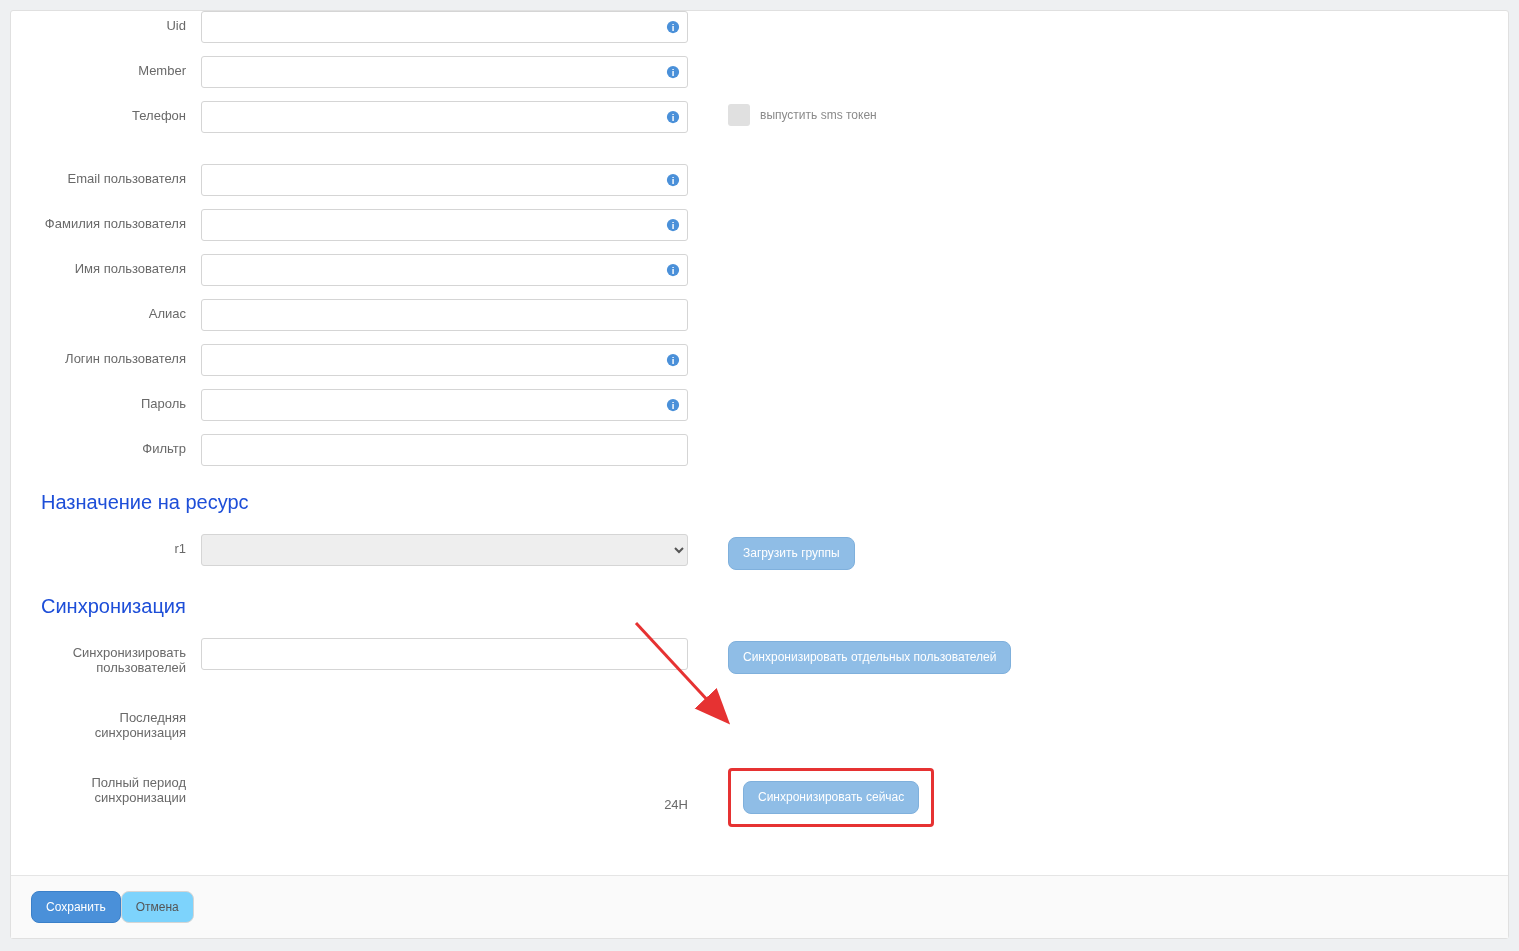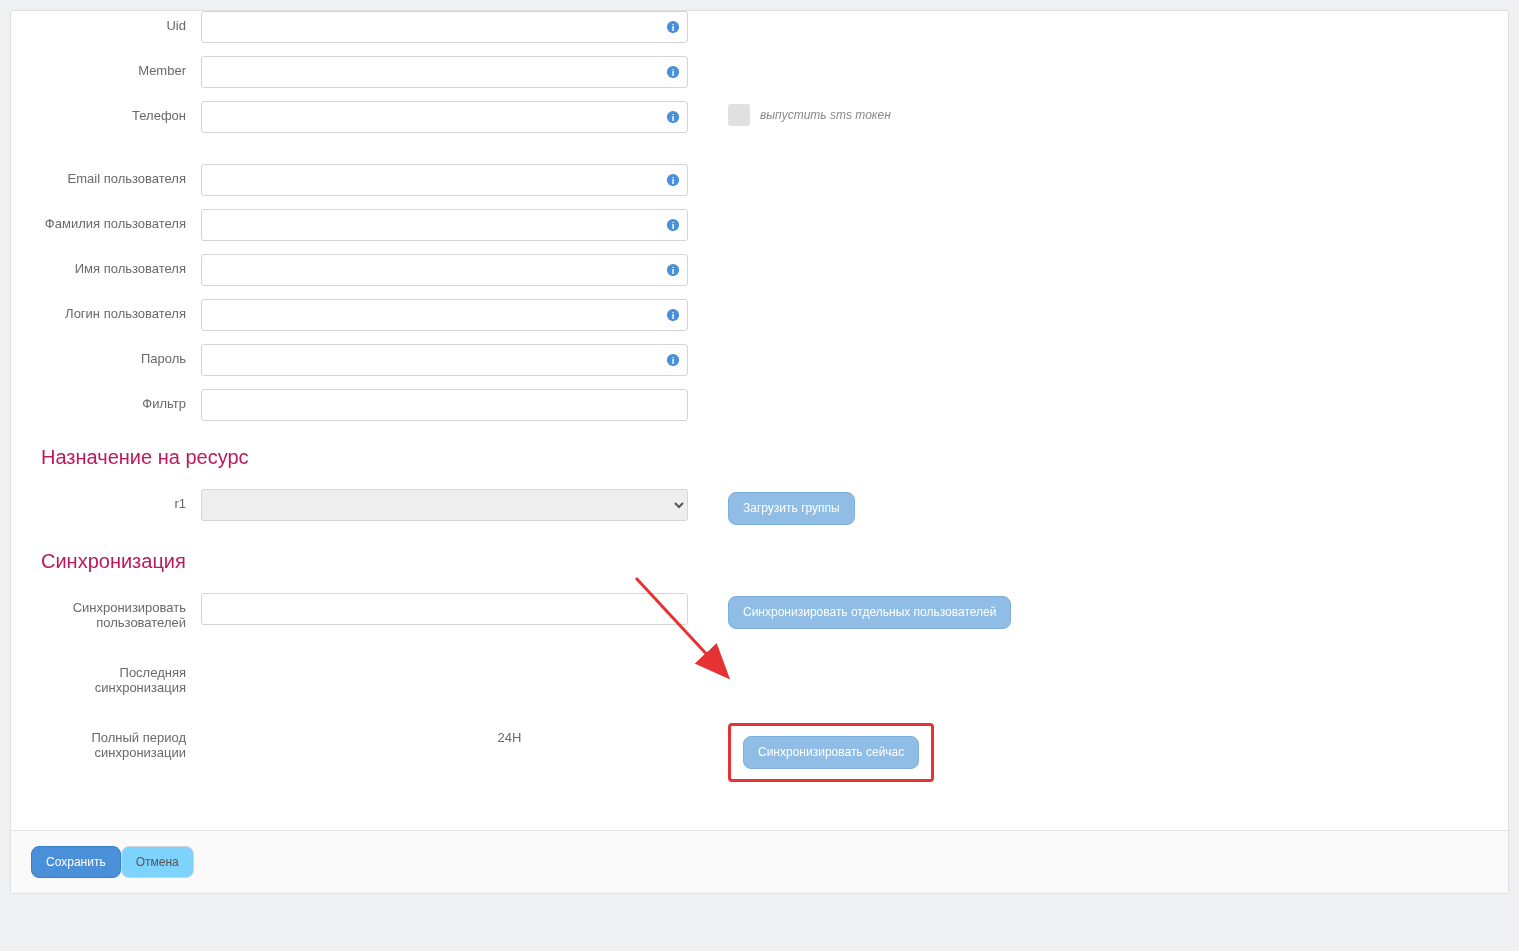--- a/index.html
+++ b/index.html
@@ -92,26 +92,25 @@
       width: 22px;
       height: 22px;
       background: #e0e0e0;
       border-radius: 3px;
       display: inline-block;
       cursor: pointer;
     }
     .checkbox-label {
       color: #8a8a8a;
       font-size: 12px;
-      font-style: italic;
     }
     .section-heading {
       font-size: 20px;
       font-weight: 500;
-      color: #be185d;
+      color: #1d4ed8;
       margin: 25px 0 20px 0;
       padding-left: 15px;
     }
     .btn {
       display: inline-block;
       padding: 7px 14px;
       border-radius: 8px;
       border: 1px solid transparent;
       font-size: 12px;
       cursor: pointer;
@@ -130,22 +129,23 @@
     }
     .btn-default {
       background: #7dd3fc;
       border-color: #d5d5d5;
       color: #555;
     }
     .form-text-value {
       padding-top: 7px;
       color: #696969;
       width: 487px;
-      text-align: center;
+      text-align: right;
       padding-left: 130px;
+      margin-top: 22px;
     }
     .footer-bar {
       border-top: 1px solid #e5e5e5;
       padding: 15px 20px;
       margin-top: 20px;
       display: flex;
       background: #fafafa;
     }
     .highlight-box {
       border: 3px solid #e63232;
@@ -250,20 +250,26 @@
           <input type="text" class="form-input" style="">
           <span class="info-icon">
             <svg viewBox="0 0 16 16">
                 <circle cx="8" cy="8" r="7" fill="#4a90d9"></circle>
                 <text x="8" y="12" text-anchor="middle" fill="#fff" font-size="11" font-weight="bold" font-family="Arial">i</text>
               </svg>
           </span>
         </div>
       </div>
 
+      <div class="form-group">
+        <label class="form-label">Алиас</label>
+        <div class="form-input-wrap">
+          <input type="text" class="form-input" style="">
+        </div>
+      </div>
 
       <div class="form-group">
         <label class="form-label">Логин пользователя</label>
         <div class="form-input-wrap">
           <input type="text" class="form-input" style="">
           <span class="info-icon">
             <svg viewBox="0 0 16 16">
                 <circle cx="8" cy="8" r="7" fill="#4a90d9"></circle>
                 <text x="8" y="12" text-anchor="middle" fill="#fff" font-size="11" font-weight="bold" font-family="Arial">i</text>
               </svg>

